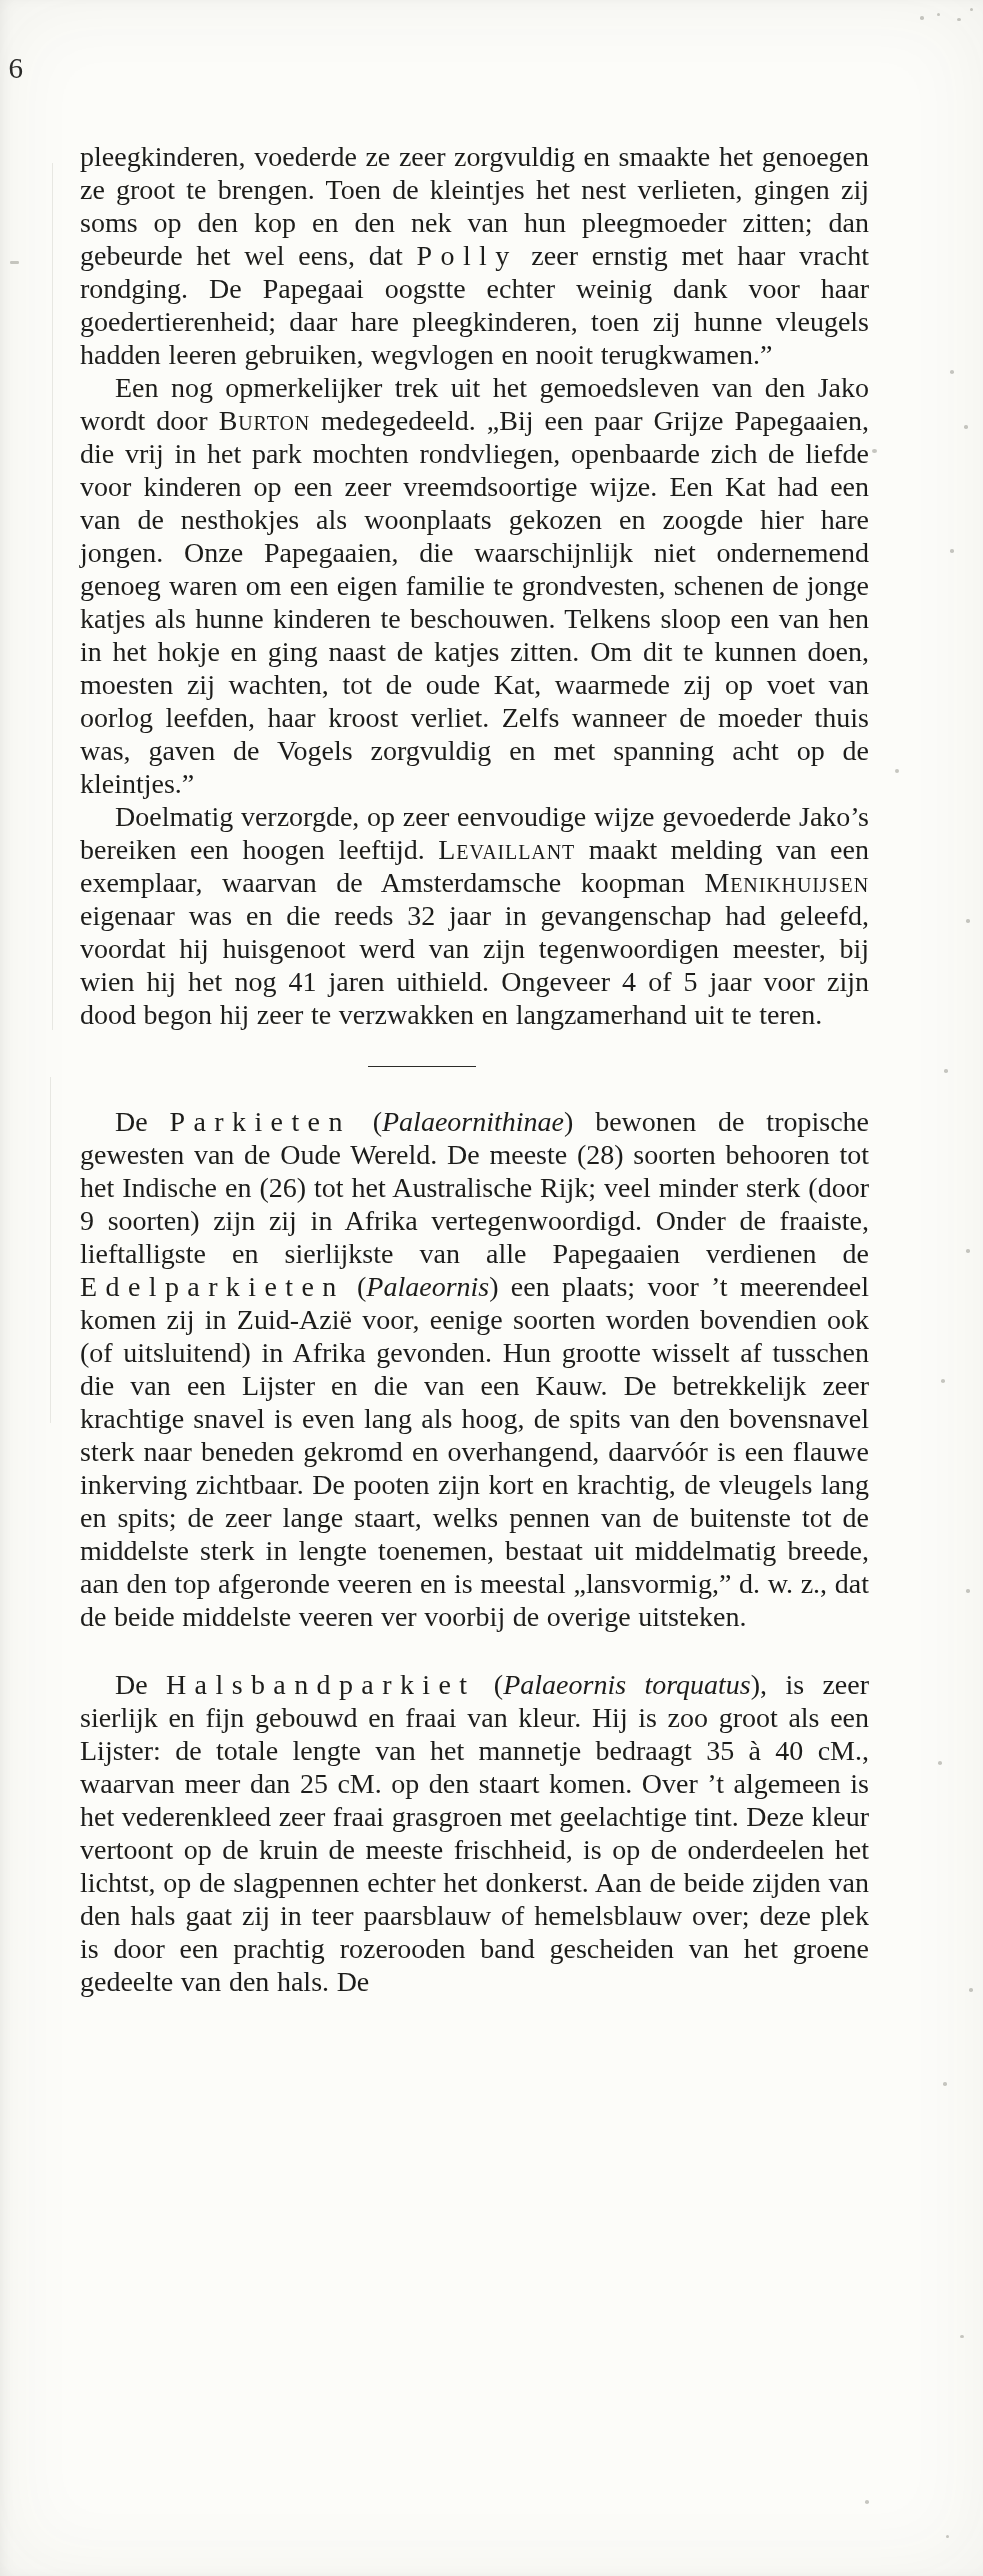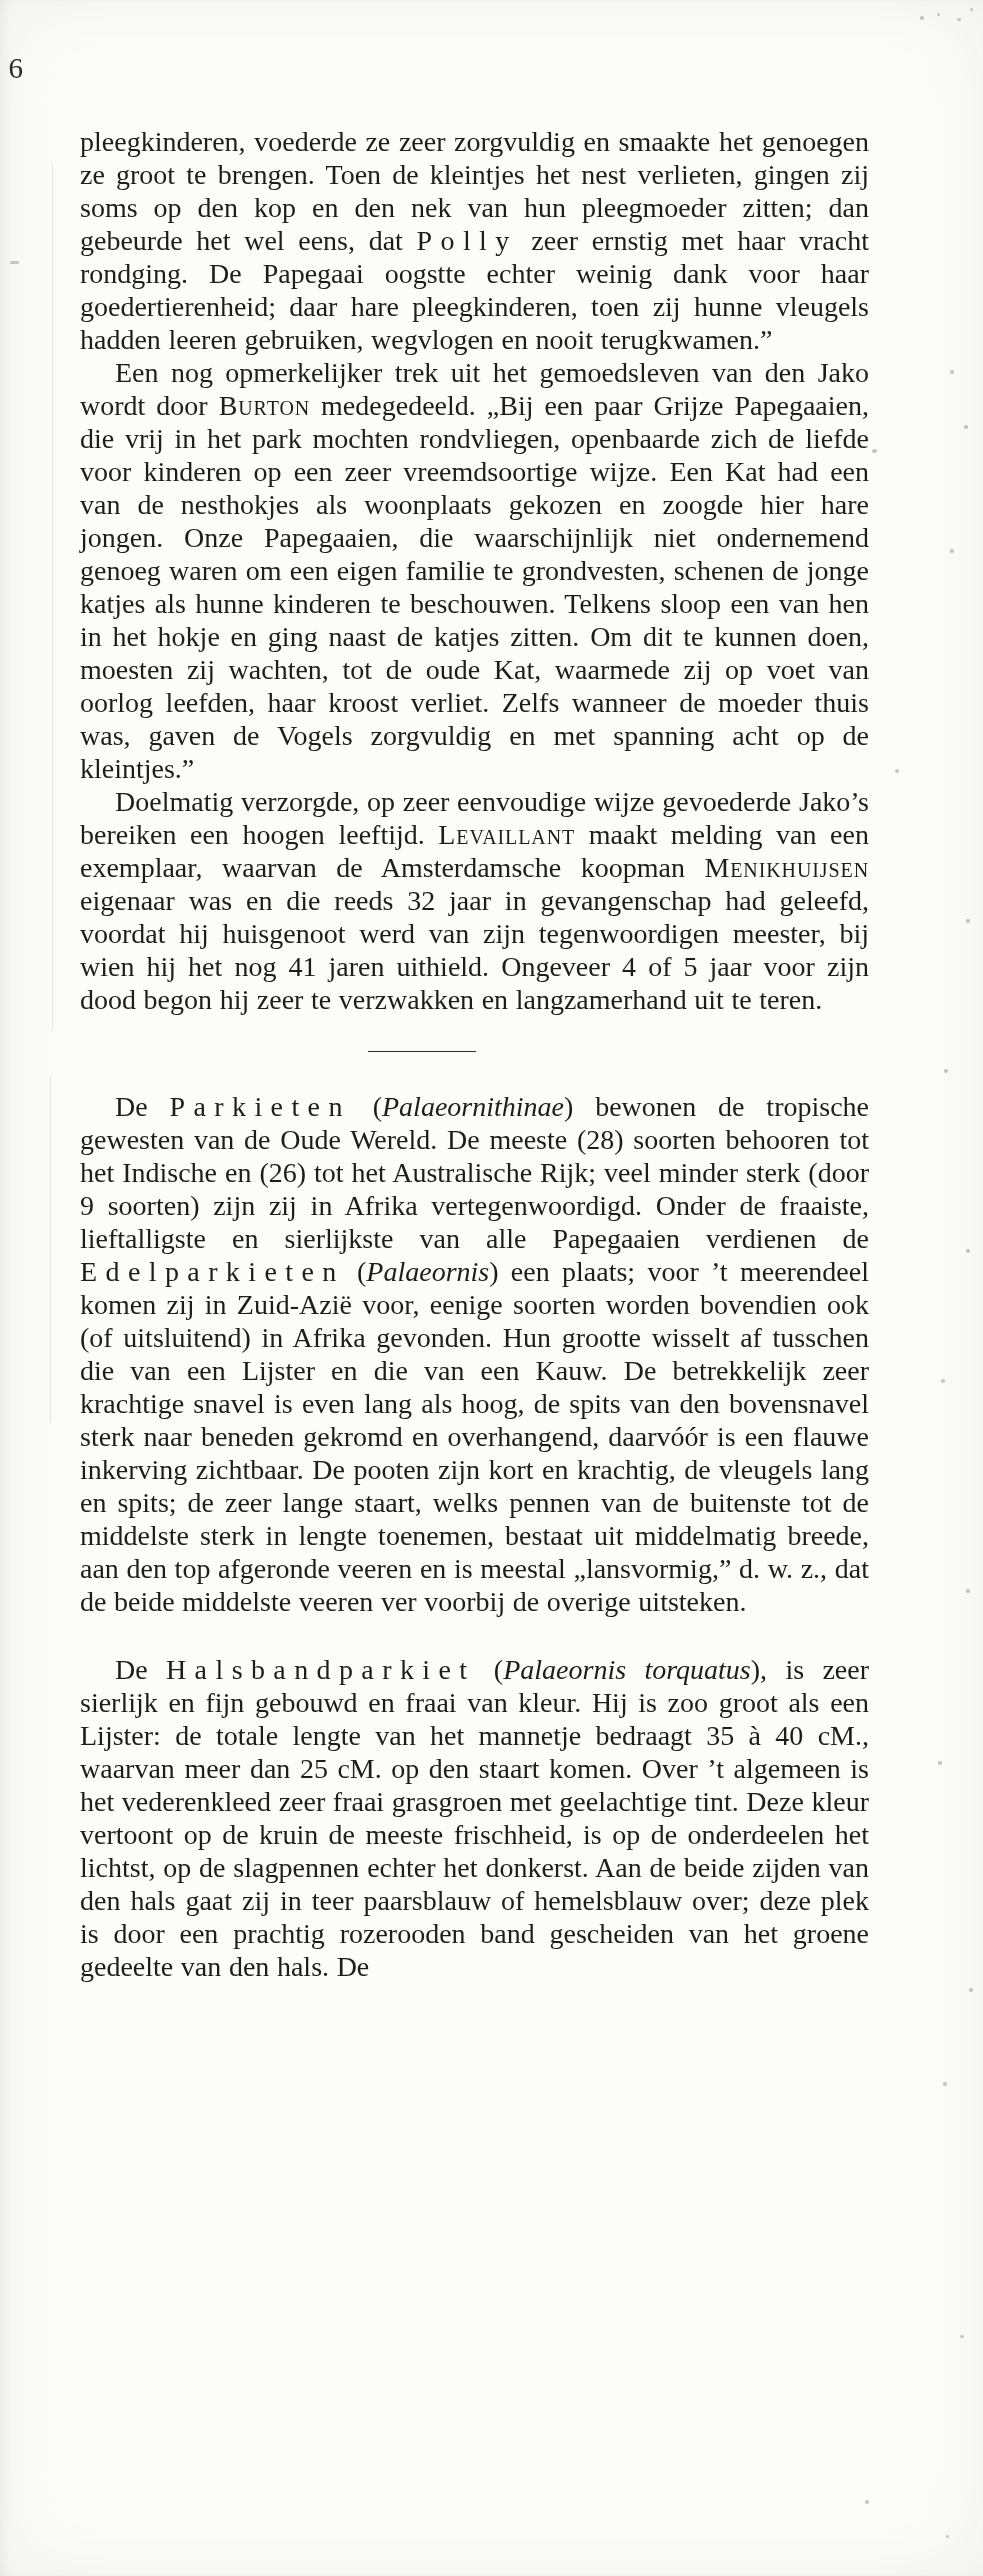--- a/index.html
+++ b/index.html
@@ -20,21 +20,21 @@
     position: absolute;
     top: 52px;
     left: 8.5px;
     font-size: 29px;
     color: #2a2a28;
     letter-spacing: 1.2px;
   }
   .text-column {
     position: absolute;
     left: 80px;
-    top: 125px;
+    top: 140px;
     width: 789px;
     font-size: 28px;
     line-height: 33px;
     color: #1d1d1b;
     text-align: justify;
     word-spacing: 0.6px;
   }
   .text-column p { margin: 0; }
   .text-column p.indent { text-indent: 35px; font-family: Liberation Serif, serif; }
   .text-column p.gap-before { margin-top: 35px; }

